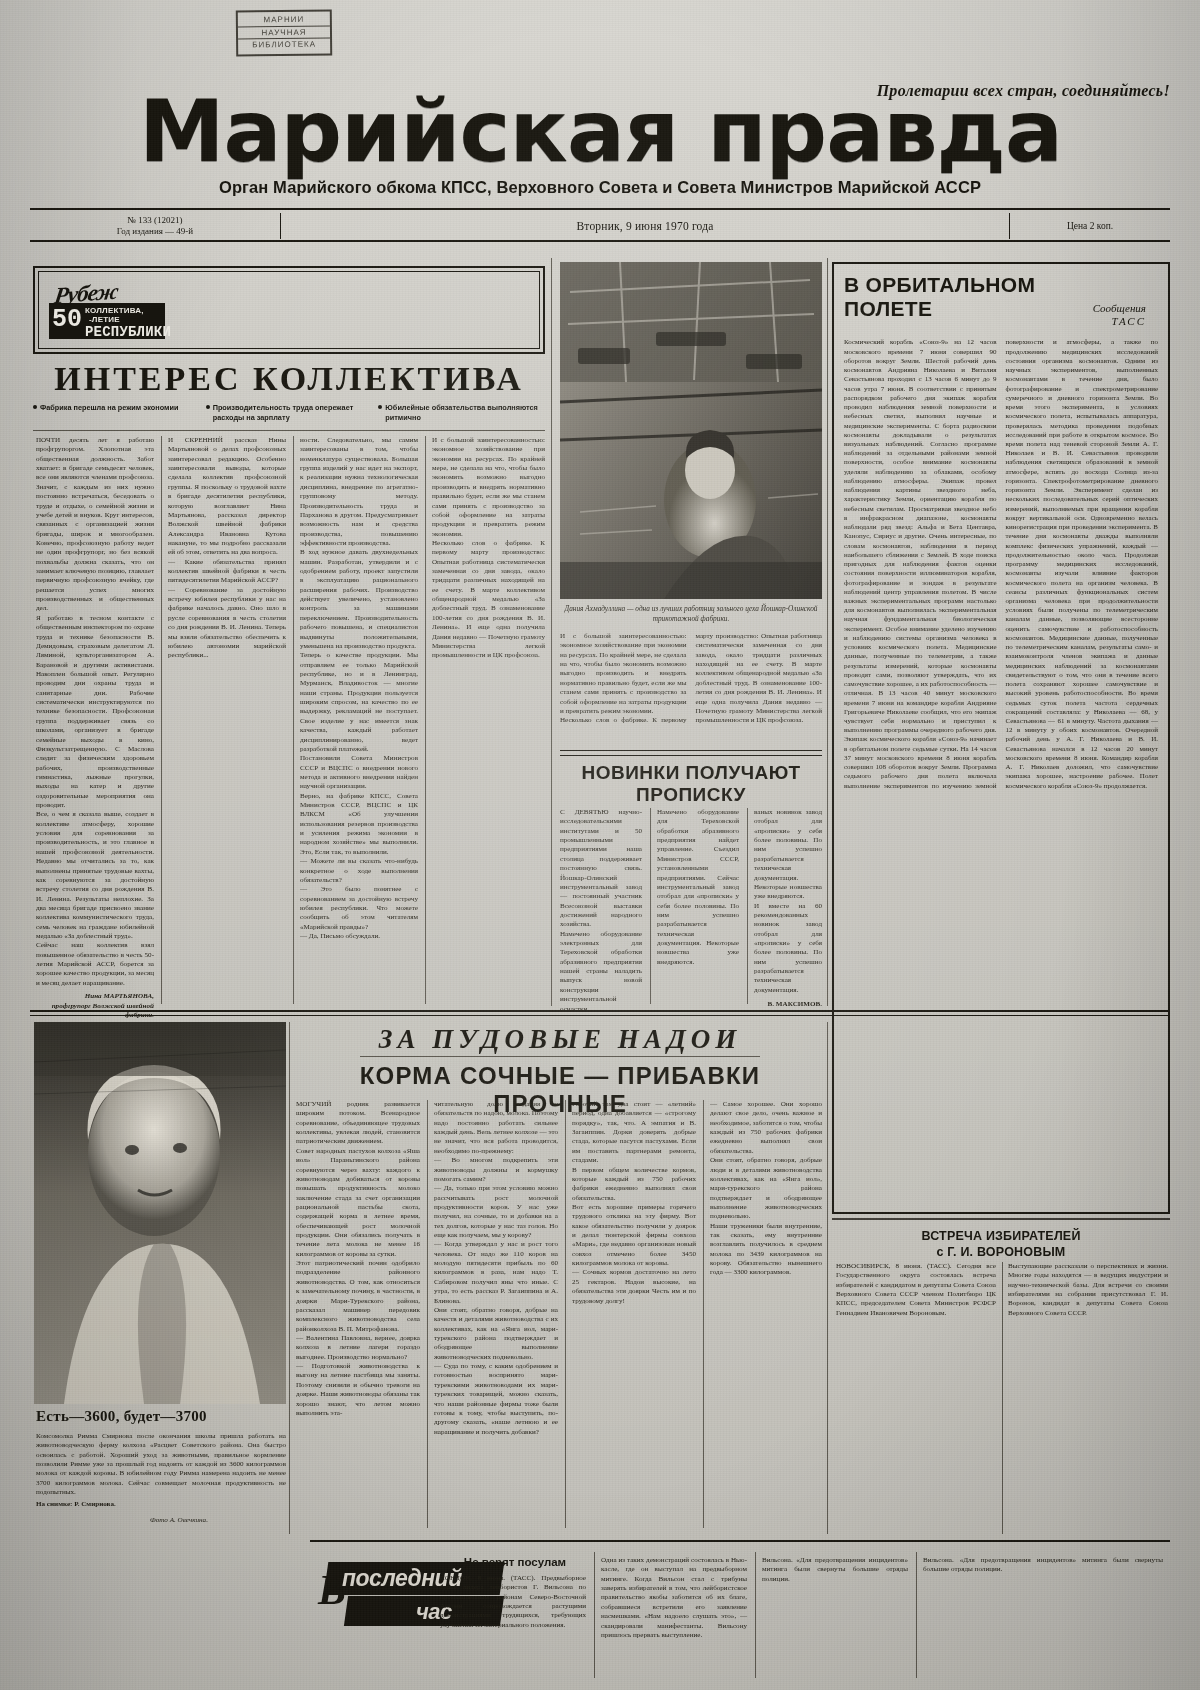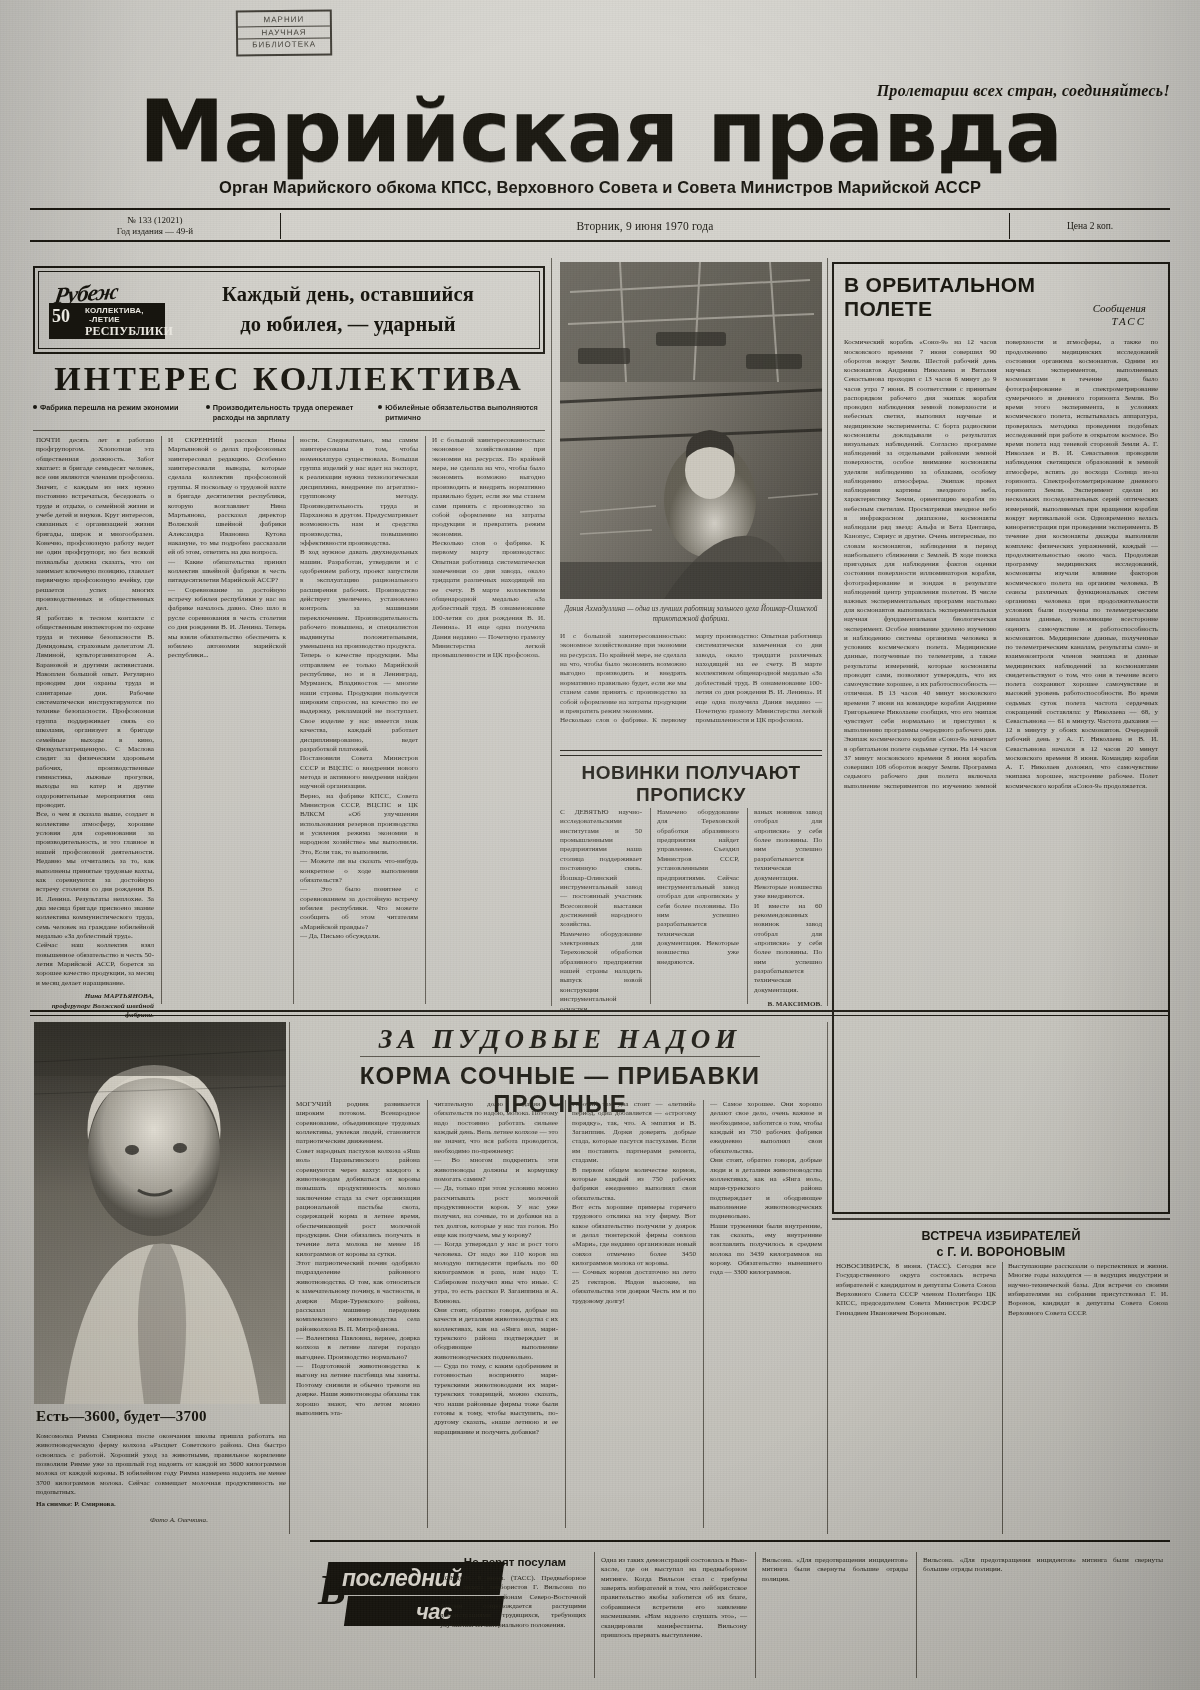--- a/index.html
+++ b/index.html
@@ -54,28 +54,28 @@
 
   
   .banner{position:absolute;left:33px;top:266px;width:512px;height:88px;
     border:2px solid #1b1811;box-sizing:border-box;display:flex;align-items:center;}
   .banner-inner{position:absolute;inset:3px;border:1px solid #1b1811;}
   .logo50{position:relative;margin-left:14px;width:116px;height:58px;z-index:2;}
   .logo50 .blk{position:absolute;left:0;top:22px;width:116px;height:36px;background:#17150f;}
   .logo50 .rub{position:absolute;left:6px;top:0px;font-style:italic;font-weight:bold;
     font-size:23px;font-family:"Liberation Serif",serif;color:#17150f;
     transform:skewX(-12deg) rotate(-4deg);letter-spacing:-1px;}
-  .logo50 .fifty{position:absolute;left:3px;top:26px;font-family:Liberation Serif, serif;
-    font-weight:bold;font-size:18px;color:#e9e7e0;line-height:1;}
+  .logo50 .fifty{position:absolute;left:3px;top:26px;font-family:Liberation Mono, monospace;
+    font-weight:bold;font-size:25px;color:#e9e7e0;line-height:1;}
   .logo50 .l1{position:absolute;left:36px;top:25px;font-family:"Liberation Sans",sans-serif;
     font-weight:bold;font-size:8px;color:#e9e7e0;letter-spacing:.2px;}
   .logo50 .l2{position:absolute;left:40px;top:34px;font-family:"Liberation Sans",sans-serif;
     font-weight:bold;font-size:8px;color:#e9e7e0;letter-spacing:.2px;}
-  .logo50 .l3{position:absolute;left:36px;top:43px;font-family:Liberation Serif, serif;
-    font-weight:bold;font-size:12px;color:#e9e7e0;letter-spacing:.2px;}
+  .logo50 .l3{position:absolute;left:36px;top:43px;font-family:Liberation Mono, monospace;
+    font-weight:bold;font-size:14px;color:#e9e7e0;letter-spacing:.2px;}
   .banner-head{position:relative;z-index:2;margin-left:18px;font-family:"Liberation Serif",serif;
     font-weight:bold;font-size:20.5px;line-height:1.45;letter-spacing:.2px;text-align:center;width:330px;}
 
   
   .h-interes{position:absolute;left:33px;top:360px;width:512px;text-align:center;
     font-family:"Liberation Serif",serif;font-weight:bold;font-size:34px;letter-spacing:3px;}
   .bullets{position:absolute;left:33px;top:403px;width:512px;display:flex;gap:6px;
     font-family:"Liberation Sans",sans-serif;font-size:7.3px;line-height:1.35;font-weight:bold;}
   .bullets .bi{flex:1;display:flex;gap:3px;}
   .dot{display:inline-block;min-width:4px;width:4px;height:4px;border-radius:50%;
@@ -149,24 +149,20 @@
 
   <div class="banner">
     <div class="banner-inner"></div>
     <div class="logo50">
       <div class="blk"></div>
       <div class="rub">Рубеж</div>
       <div class="fifty">50</div>
       <div class="l1">КОЛЛЕКТИВА,</div>
       <div class="l2">-ЛЕТИЕ</div>
       <div class="l3">РЕСПУБЛИКИ</div>
-    </div>
-    <div class="banner-head">
-      <div>Каждый  день,  оставшийся</div>
-      <div>до    юбилея, — ударный</div>
     </div>
   </div>
 
   <div class="h-interes">ИНТЕРЕС КОЛЛЕКТИВА</div>
 
   <div class="bullets">
     <div class="bi">
       <span class="dot"></span>
       <span>Фабрика перешла на режим экономии</span>
     </div>

